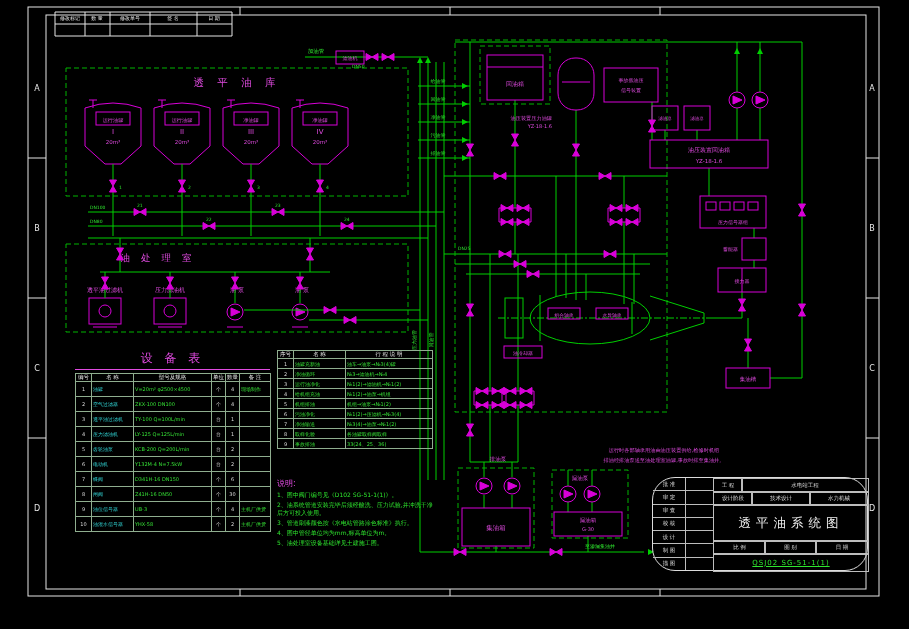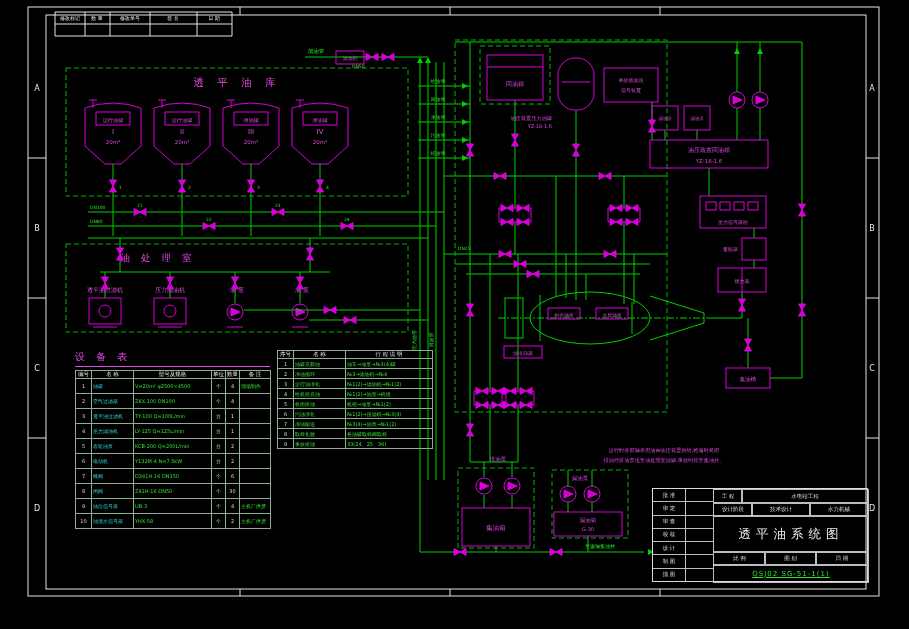--- a/index.html
+++ b/index.html
@@ -9,21 +9,21 @@
   svg text{font-family:"DejaVu Sans",sans-serif;}
   .t-mag{fill:#e04ae0;} .t-grn{fill:#2ee62e;} .t-wht{fill:#e8e8e8;}
   .s-grn{stroke:#00cf00;fill:none;stroke-width:1;}
   .s-grn-d{stroke:#00b400;fill:none;stroke-width:1;stroke-dasharray:5 3;}
   .s-mag{stroke:#d800d8;fill:none;stroke-width:1;}
   .s-wht{stroke:#e5e5e5;fill:none;stroke-width:1;}
   .f-mag{fill:#d800d8;stroke:#d800d8;stroke-width:1;}
   .f-grn{fill:#00cf00;stroke:none;}
   .ov{position:absolute;}
   
-  .tbl-title{color:#e04ae0;font-size:10px;letter-spacing:4px;
+  .tbl-title{color:#e04ae0;font-size:12px;letter-spacing:4px;text-align:center;
              border-bottom:1px solid #e04ae0;padding-bottom:2px;margin-bottom:3px;white-space:nowrap;}
   table.cad{border-collapse:collapse;table-layout:fixed;}
   table.cad th,table.cad td{border:1px solid #8fae8f;padding:0 1px;overflow:hidden;
              font-weight:normal;white-space:nowrap;}
   table.cad th{color:#e8e8e8;font-size:5.5px;}
   #equip-table td{font-size:5px;height:14px;color:#35e035;}
   #equip-table td.c-cyn{color:#30d5d5;}
   #equip-table td.c-wht{color:#dddddd;text-align:center;}
   #op-table td{font-size:5px;height:9px;color:#35e035;}
   #op-table td.c-wht{color:#dddddd;text-align:center;}
@@ -571,22 +571,37 @@
 
         <tr>
           <td class="c-wht">9</td>
           <td>事故排油</td>
           <td>33(24、25、36)</td>
         </tr>
       </tbody>
   </table>
 </div>
 
-
-<div class="ov tblock" style="left:652px;top:488px;width:214px;height:92px;">
+<div class="ov notes" style="left:277px;top:478px;width:160px;">
+  <div class="notes-title">说明:</div>
+  <div>
+
+      <p>1、图中阀门编号见《D102 SG-51-1(1)》。</p>
+
+      <p>2、油系统管道安装完毕后须经酸洗、压力试验,并冲洗干净后方可投入使用。</p>
+
+      <p>3、管道刷漆颜色按《水电站管路涂色标准》执行。</p>
+
+      <p>4、图中管径单位均为mm,标高单位为m。</p>
+
+      <p>5、油处理室设备基础详见土建施工图。</p>
+    </div>
+</div>
+
+<div class="ov tblock" style="left:652px;top:477px;width:214px;height:92px;border-radius:23px;">
   <div class="tb-left">
 
       <div class="tb-row">
         <span class="lab">批 准</span>
         <span class="val"></span>
       </div>
 
       <div class="tb-row">
         <span class="lab">审 定</span>
         <span class="val"></span>

